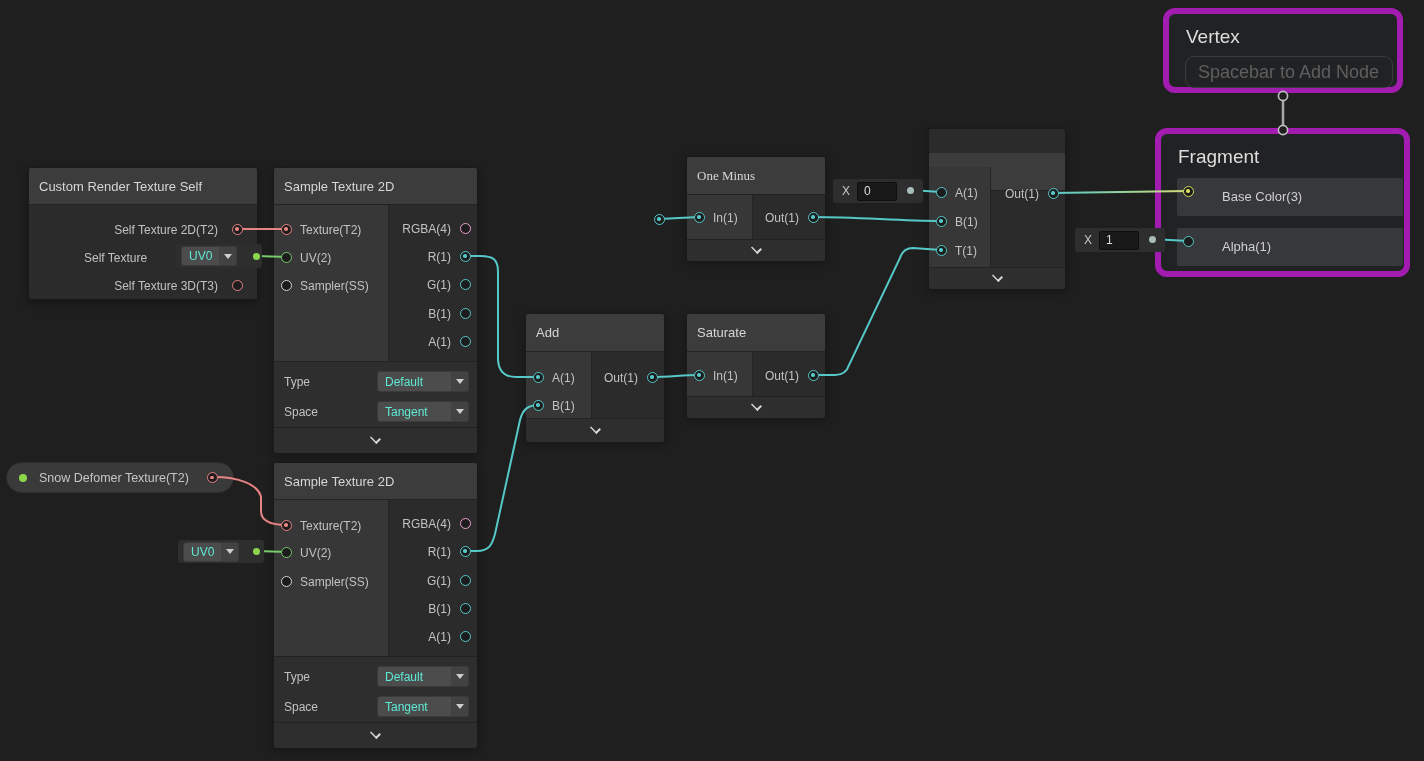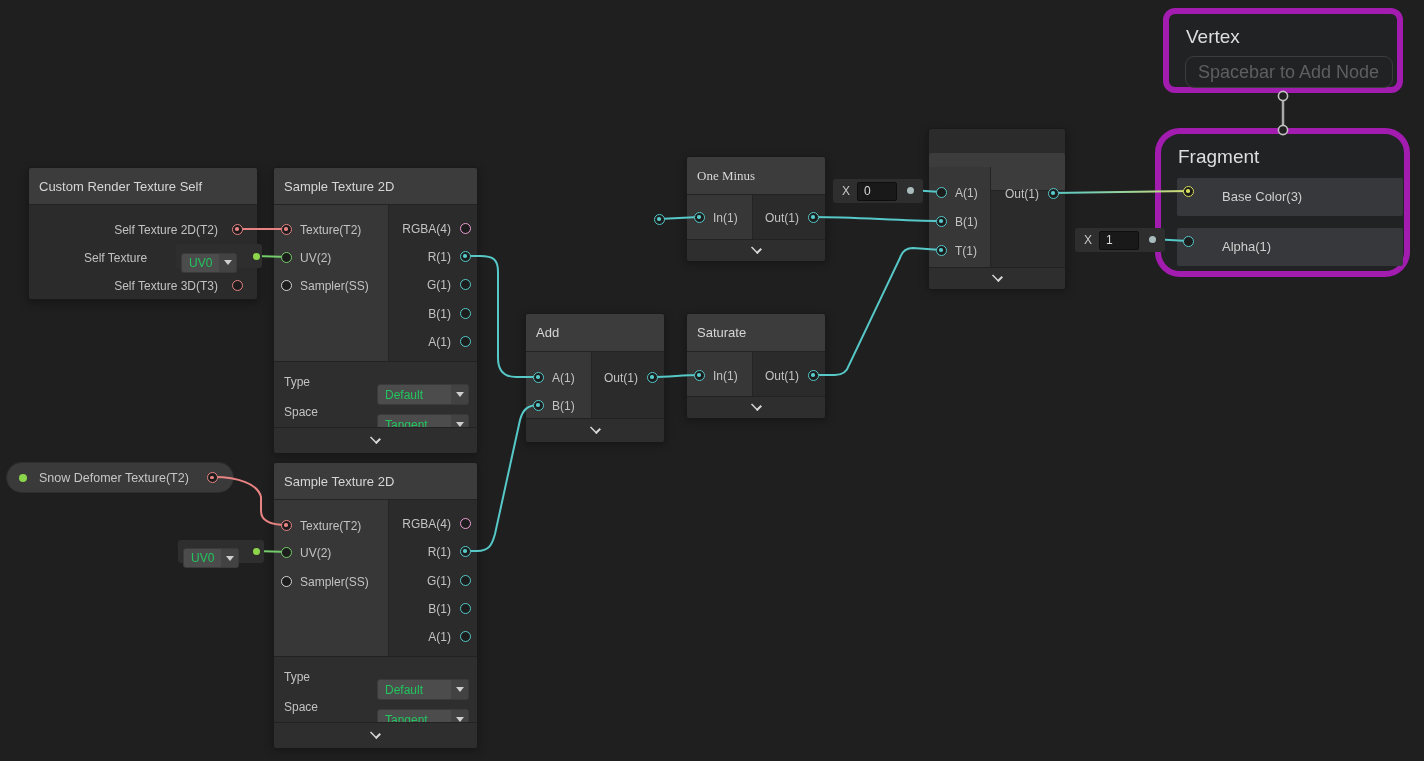--- a/index.html
+++ b/index.html
@@ -31,21 +31,21 @@
     position:absolute; left:0; right:0; background:#2e2e2e; border-top:1px solid #222;
     display:flex; align-items:center; justify-content:center; border-radius:0 0 2px 2px;
   }
   .chev {
     width:9px; height:9px; border-right:2px solid #d8d8d8; border-bottom:2px solid #d8d8d8;
     transform:rotate(45deg) scale(1,.72); margin-top:-4px;
   }
   
   .dropdown {
     position:absolute; background:#4c4c4c; border:1px solid #3a3a3a; border-radius:3px;
-    color:#22c55e; font-size:12px; display:flex; align-items:center; padding-left:7px;margin-top:13px;
+    color:#5eead4; font-size:12px; display:flex; align-items:center; padding-left:7px;
   }
   .dd-arrow {
     position:absolute; right:0; top:0; bottom:0; width:17px; background:#424242;
     border-radius:0 2px 2px 0; display:flex; align-items:center; justify-content:center;
   }
   .dd-arrow i {
     width:0; height:0; border-left:4px solid transparent; border-right:4px solid transparent;
     border-top:5px solid #cfcfcf;
   }
   
@@ -326,21 +326,21 @@
     <span class="wdot" style="left: 906.5px; top: 186.5px; background: rgb(169, 188, 188);"></span>
     <div class="widget" style="left: 1075px; top: 228px; width: 90px; height: 24px;">
       <span class="wlabel">X</span>
       <input value="1" style="">
     </div>
     <span class="wdot" style="left: 1148.5px; top: 235.5px; background: rgb(169, 188, 188);"></span>
     <div class="ctx" style="left: 1163px; top: 8px; width: 240px; height: 85px;">
       <div class="ctx-title">Vertex</div>
       <div class="ctx-ph">Spacebar to Add Node</div>
     </div>
-    <div class="ctx" style="left: 1155px; top: 128px; width: 255px; height: 149px; border-radius: 25px;">
+    <div class="ctx" style="left: 1155px; top: 128px; width: 255px; height: 149px;">
       <div class="ctx-title">Fragment</div>
       <div class="ctx-row" style="top: 44px; width: 226px; align-items: center;">
         <span class="row-label">Base Color(3)</span>
       </div>
       <div class="ctx-row" style="top: 94px; width: 226px;">
         <span class="row-label">Alpha(1)</span>
       </div>
     </div>
   </div>
 

